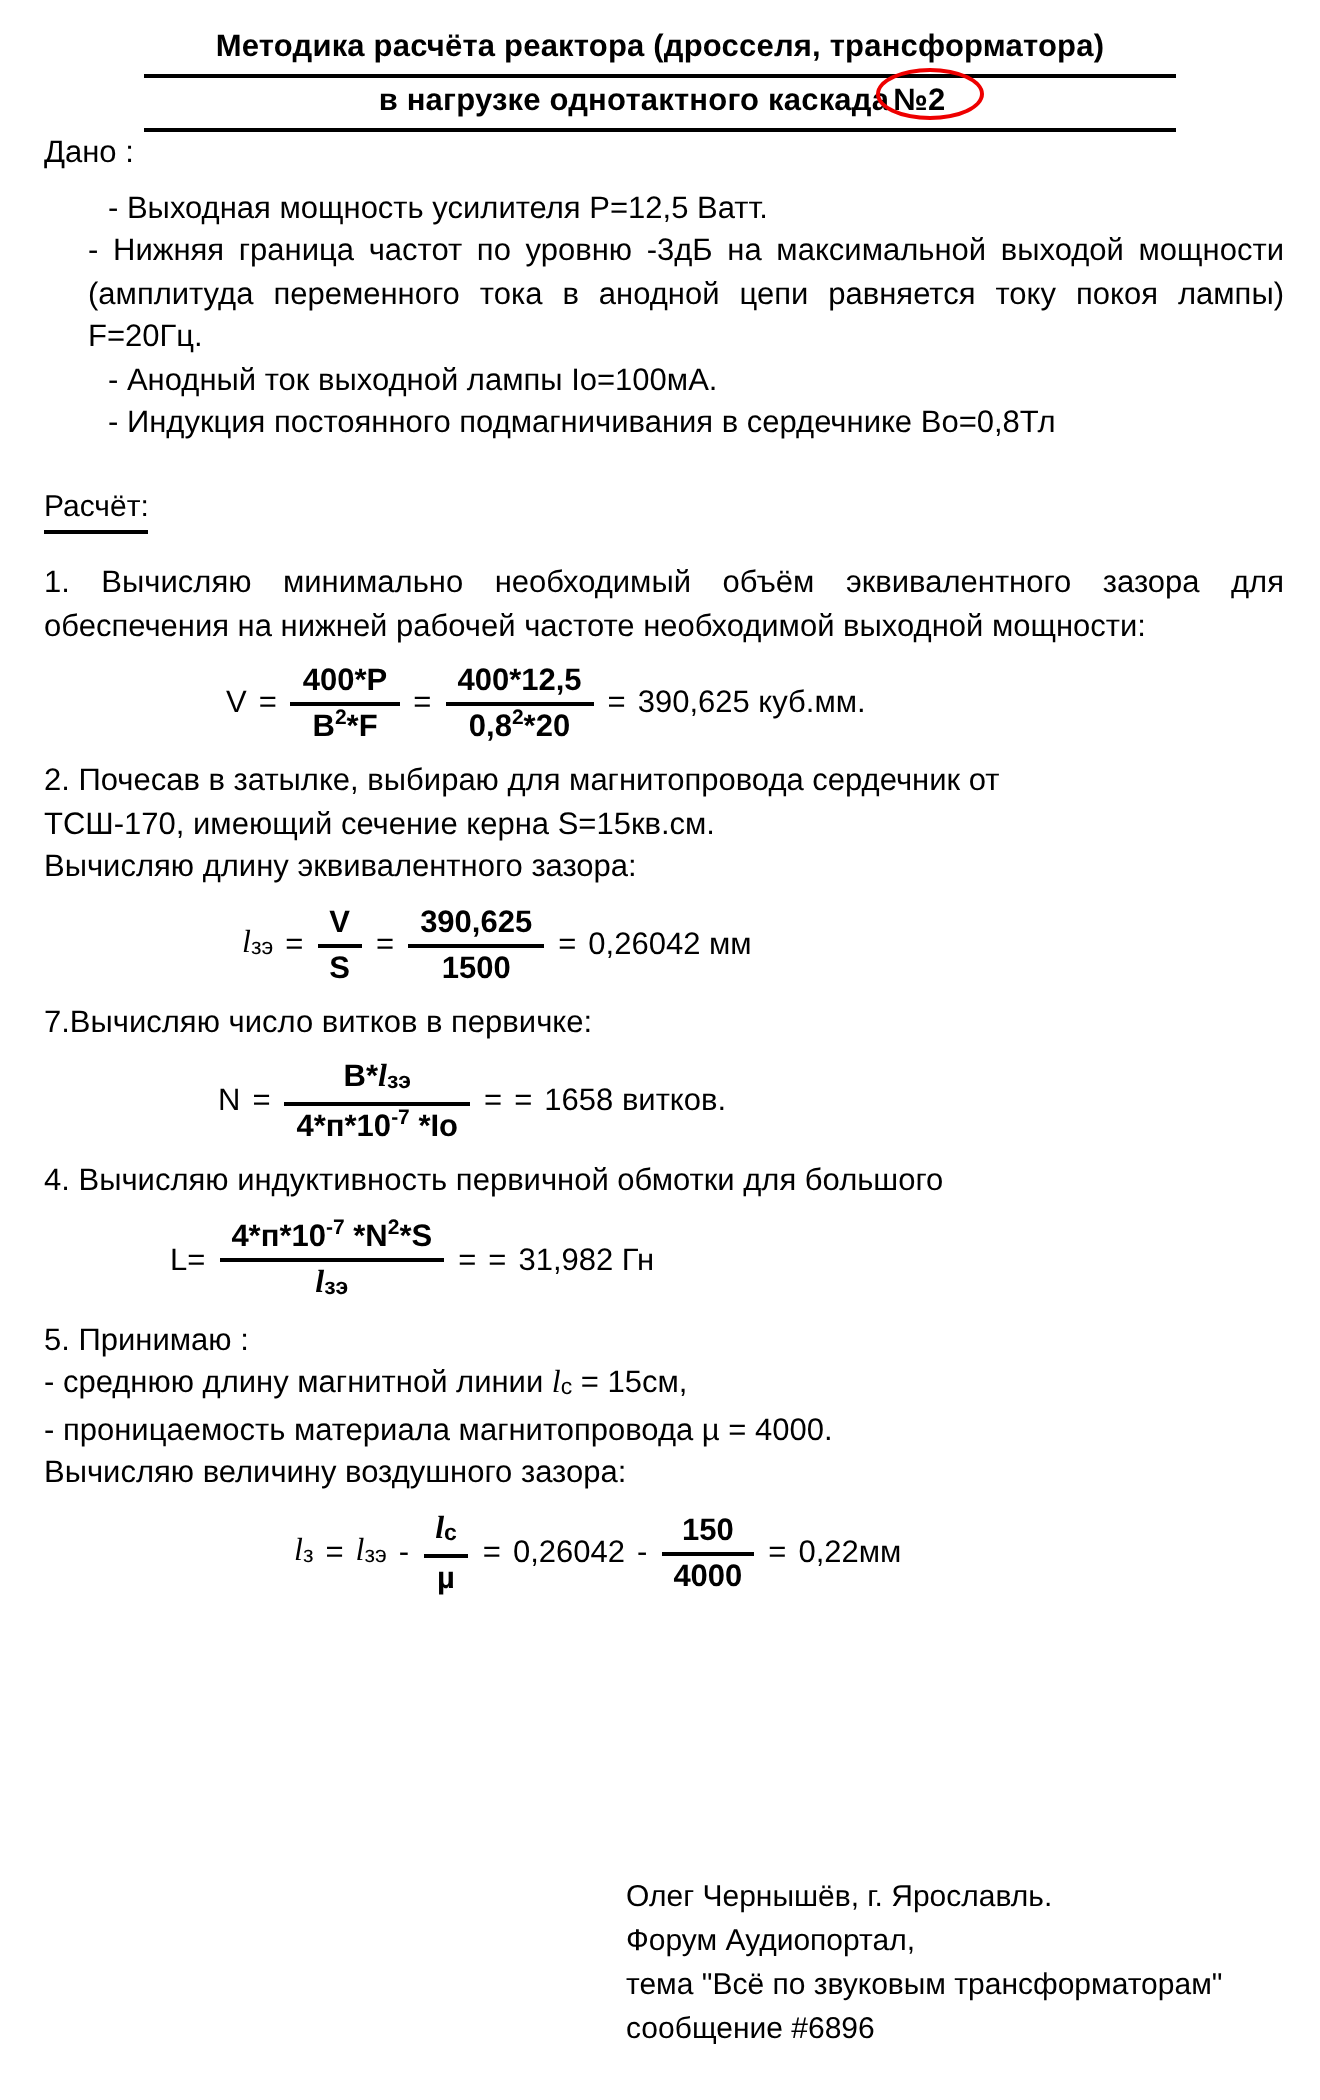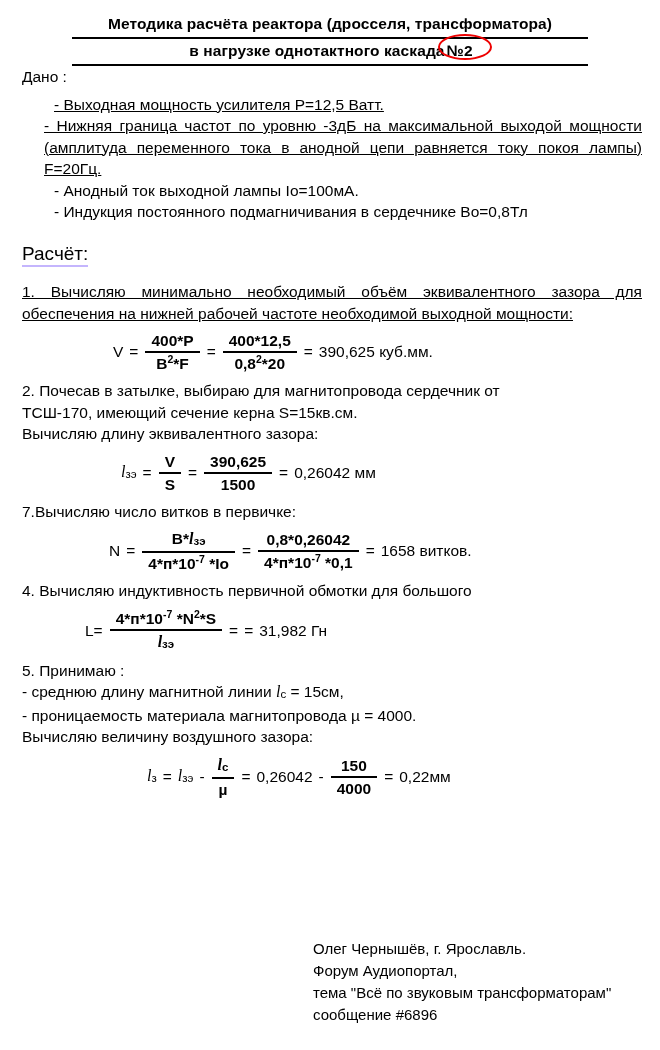--- a/index.html
+++ b/index.html
@@ -72,38 +72,37 @@
     font-size: 15.5px;
     line-height: 21.5px;
   }
   .given-head {
     font-size: 15.5px;
   }
   p.j {
     margin: 0;
     text-align: justify;
     text-justify: inter-word;
-    text-decoration: underline;
   }
   p.n {
     margin: 0;
   }
   .hang {
     padding-left: 32px;
     text-indent: 0;
   }
   .gap-s { height: 7px; }
   .gap-m { height: 14px; }
   .gap-l { height: 20px; }
 
   .section-label {
     display: inline-block;
-    border-bottom: 2px solid #c4b5fd;
+    border-bottom: 2px solid #000000;
     padding-bottom: 1px;
-    font-size: 19px;
+    font-size: 15px;
   }
 
   
   .formula {
     display: flex;
     align-items: center;
     justify-content: flex-start;
     font-size: 15.5px;
     white-space: nowrap;
   }
@@ -243,25 +242,20 @@
     <div class="gap-s"></div>
     <div class="formula" style="padding-left:84px">
       <span class="tok">N</span>
       <span class="tok">=</span>
       <span class="frac">
         <span class="num"><span>B*</span><span class="ell">l</span><span class="sub">зэ</span></span>
         <span class="bar"></span>
         <span class="den"><span>4*п*10</span><sup class="sm">-7</sup><span> *Io</span></span>
       </span>
       <span class="tok">=</span>
-      <span class="frac">
-        <span class="num">0,8*0,26042</span>
-        <span class="bar"></span>
-        <span class="den"><span>4*п*10</span><sup class="sm">-7</sup><span> *0,1</span></span>
-      </span>
       <span class="tok">=</span>
       <span class="tok">1658 витков.</span>
     </div>
 
     <div class="gap-s"></div>
 
     <p class="n">4. Вычисляю  индуктивность  первичной  обмотки  для  большого</p>
     <div class="gap-s"></div>
     <div class="formula" style="padding-left:60px">
       <span class="tok">L=</span>

